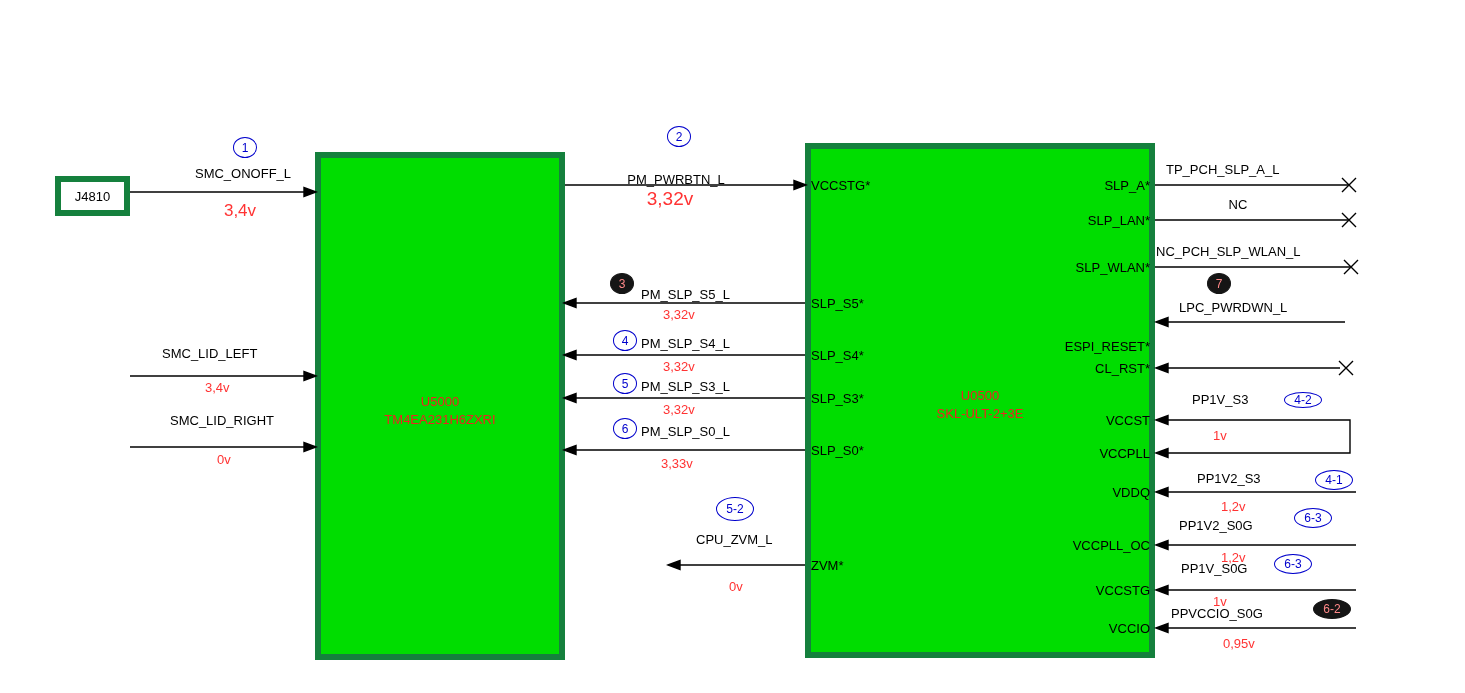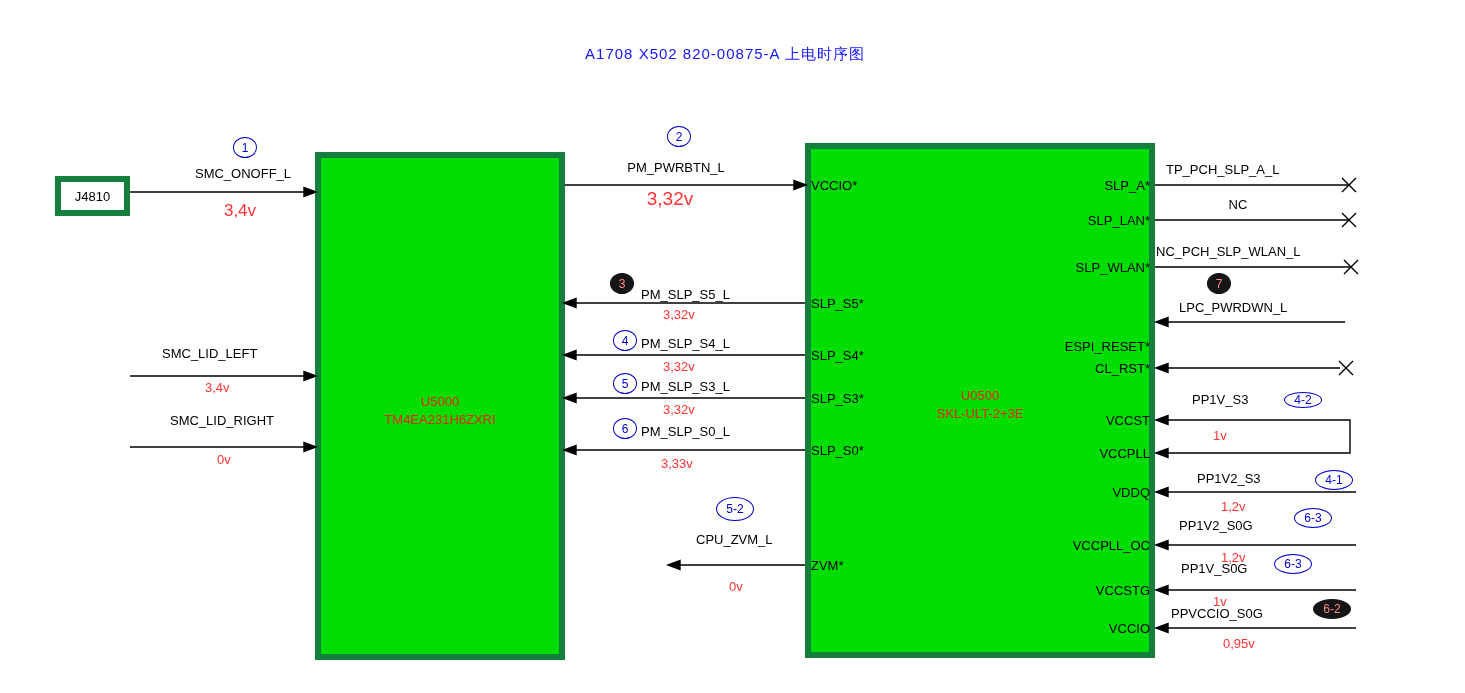--- a/index.html
+++ b/index.html
@@ -122,23 +122,22 @@
         <line x1="1167" y1="590" x2="1356" y2="590"></line>
           <polygon points="1156,590 1168,585.5 1168,594.5"></polygon>
       </g>
       <g>
         <line x1="1167" y1="628" x2="1356" y2="628"></line>
           <polygon points="1156,628 1168,623.5 1168,632.5"></polygon>
       </g>
     </g>
   </svg>
 
-  <div class="title" style="left:725px; top:45px;">A1708 X502 820-00875-A 上电时序图</div>
-
-  <div class="lbl" style="left:811px; top:178px;">VCCIO*</div>
+
+  <div class="lbl" style="left:811px; top:178px;">VCCSTG*</div>
   <div class="lbl" style="left:811px; top:296px;">SLP_S5*</div>
   <div class="lbl" style="left:811px; top:348px;">SLP_S4*</div>
   <div class="lbl" style="left:811px; top:391px;">SLP_S3*</div>
   <div class="lbl" style="left:811px; top:443px;">SLP_S0*</div>
   <div class="lbl" style="left:811px; top:558px;">ZVM*</div>
 
   <div class="lbl r" style="left:1150px; top:178px;">SLP_A*</div>
   <div class="lbl r" style="left:1150px; top:213px;">SLP_LAN*</div>
   <div class="lbl r" style="left:1150px; top:260px;">SLP_WLAN*</div>
   <div class="lbl r" style="left:1150px; top:315px;margin-top:24px;">ESPI_RESET*</div>
@@ -146,21 +145,21 @@
   <div class="lbl r" style="left:1150px; top:413px;">VCCST</div>
   <div class="lbl r" style="left:1150px; top:446px;">VCCPLL</div>
   <div class="lbl r" style="left:1150px; top:485px;">VDDQ</div>
   <div class="lbl r" style="left:1150px; top:538px;">VCCPLL_OC</div>
   <div class="lbl r" style="left:1150px; top:583px;">VCCSTG</div>
   <div class="lbl r" style="left:1150px; top:621px;">VCCIO</div>
 
   <div class="lbl c" style="left:243px; top:166px;">SMC_ONOFF_L</div>
   <div class="lbl c volt v17" style="left:240px; top:201px;">3,4v</div>
 
-  <div class="lbl c" style="left:676px; top:160px;">PM_PWRBTN_L</div>
+  <div class="lbl c" style="left:676px; top:172px;">PM_PWRBTN_L</div>
   <div class="lbl c volt v19" style="left:670px; top:188px;">3,32v</div>
 
   <div class="lbl" style="left:641px; top:287px;">PM_SLP_S5_L</div>
   <div class="lbl volt" style="left:663px; top:307px;">3,32v</div>
 
   <div class="lbl" style="left:641px; top:336px;">PM_SLP_S4_L</div>
   <div class="lbl volt" style="left:663px; top:359px;">3,32v</div>
 
   <div class="lbl" style="left:641px; top:379px;">PM_SLP_S3_L</div>
   <div class="lbl volt" style="left:663px; top:402px;">3,32v</div>

